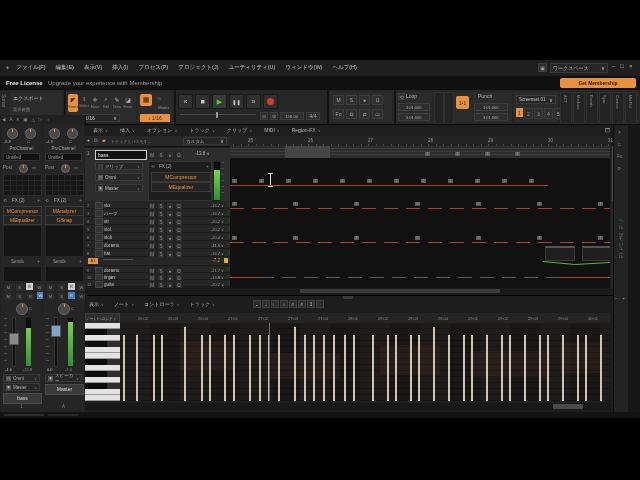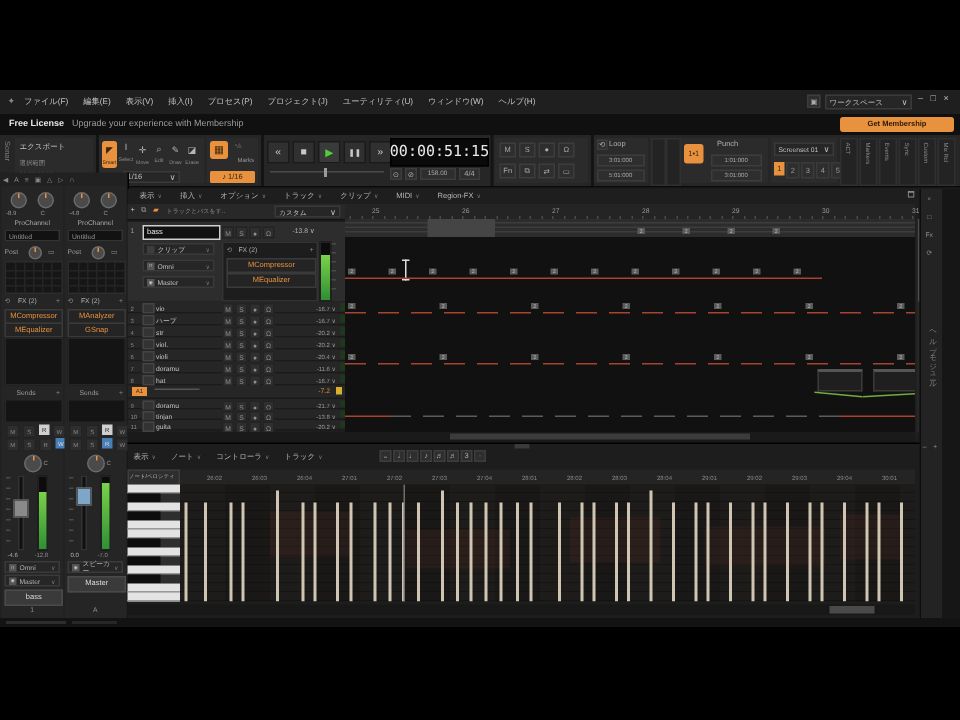--- a/index.html
+++ b/index.html
@@ -134,23 +134,20 @@
           <div class="tbtn" style="color: rgb(79, 208, 56); background: rgb(58, 58, 58);">▶</div>
           <div class="tbtn" style="font-size: 5px;">❚❚</div>
           <div class="tbtn">»</div>
           <div class="tbtn">
             <div style="width: 7px; height: 7px; border-radius: 50%; background: rgb(212, 58, 46);"></div>
           </div>
         </div>
       <div class="abs" style="left:180px;top:22px;width:76px;height:6px;">
         <div class="abs" style="left:0;top:2px;width:76px;height:1px;background:#4a4a4a;"></div>
         <div class="abs" style="left:36px;top:0;width:2px;height:6px;background:#9a9a9a;"></div>
-      </div>
-      <div class="abs" id="timedisp" style="left:260px;top:2px;width:64px;height:17px;">
-        <span>00:00:51:15</span>
       </div>
       <div class="abs" style="left:260px;top:21px;width:64px;height:10px;display:flex;gap:2px;align-items:center;">
         <div class="mini" style="width:8px;height:8px;">⊙</div>
         <div class="mini" style="width:8px;height:8px;">⊘</div>
         <div class="mini" style="width:24px;height:8px;">
             <span style="transform:scale(.85);">158.00</span>
           </div>
         <div class="mini" style="width:14px;height:8px;">
             <span>4/4</span>
           </div>

